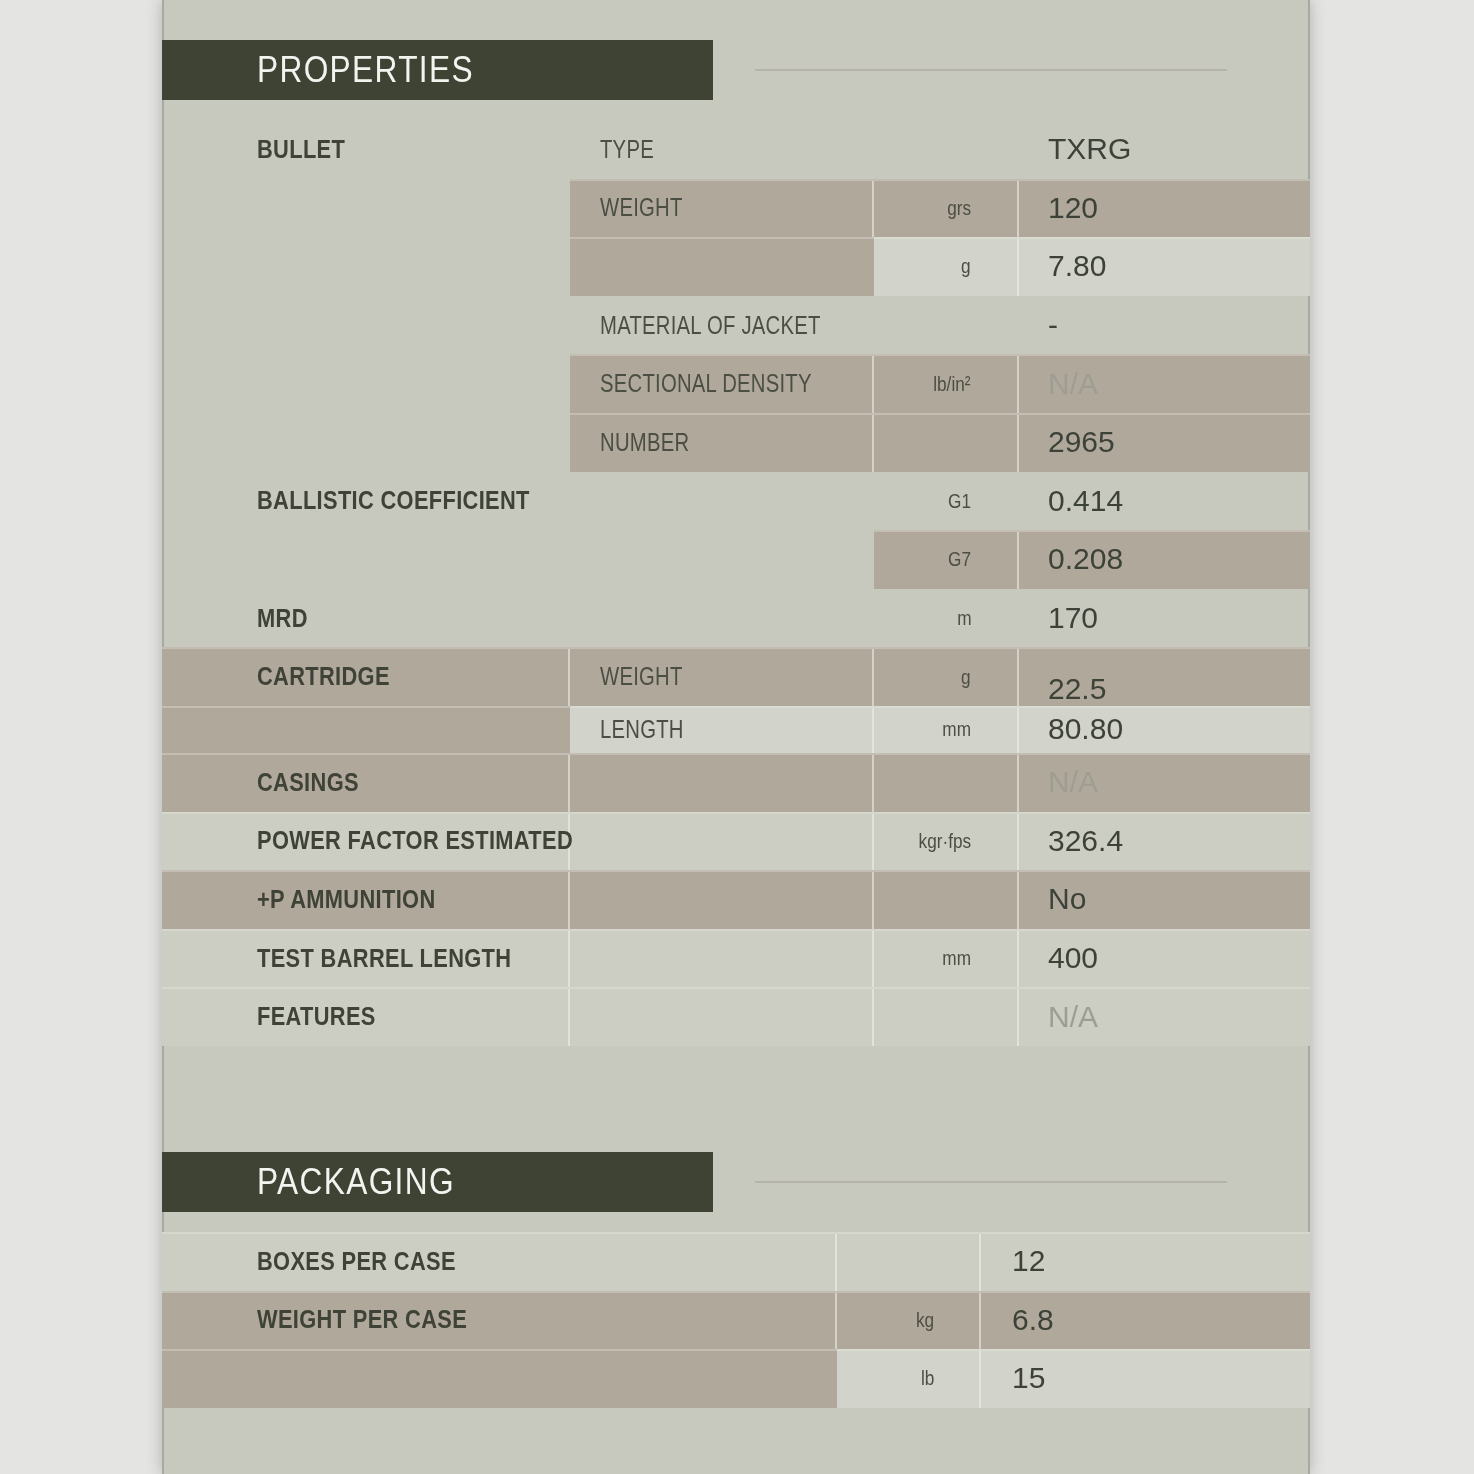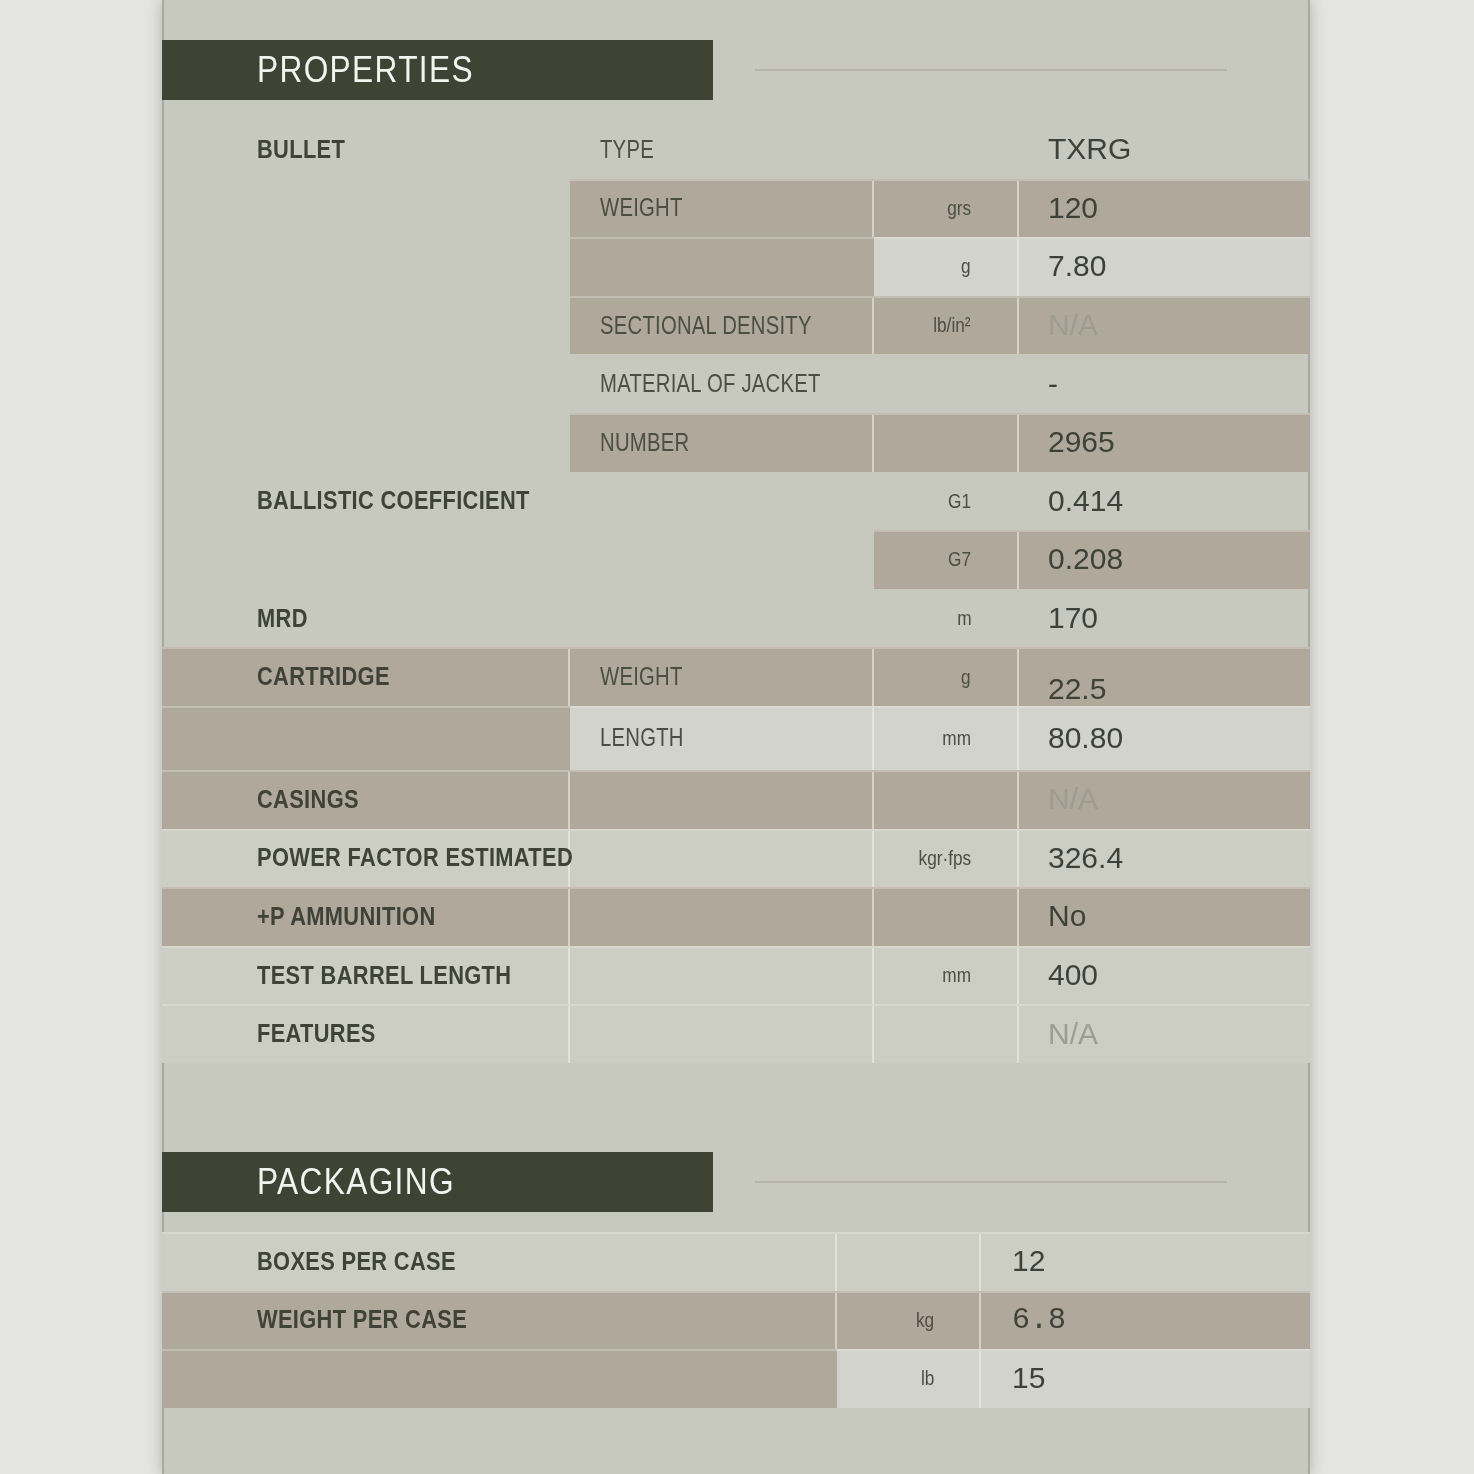--- a/index.html
+++ b/index.html
@@ -80,42 +80,42 @@
           <div class="band" style="left: 712px; width: 436px; background: rgb(210, 211, 202);"></div>
           <div class="sep" style="left: 855px;"></div>
           <div class="cell unit" style="left: 712px; width: 121px; padding-right: 24px; box-sizing: border-box; color: rgb(76, 78, 68);">
             <span class="tx">g</span>
           </div>
           <div class="cell value" style="left: 886px; color: rgb(61, 66, 56);">
             <span class="tx">7.80</span>
           </div>
         </div>
         <div class="row" style="height: 58.6px;">
+          <div class="cell sublabel" style="left: 438px; color: rgb(75, 78, 67);">
+            <span class="tx">MATERIAL OF JACKET</span>
+          </div>
+          <div class="cell value" style="left: 886px; color: rgb(61, 66, 56);">
+            <span class="tx">-</span>
+          </div>
+        </div>
+        <div class="row" style="height: 58.6px;">
           <div class="band" style="left: 408px; width: 740px; background: rgb(177, 168, 156);"></div>
           <div class="sep" style="left: 710px;"></div>
           <div class="sep" style="left: 855px;"></div>
           <div class="cell sublabel" style="left: 438px; color: rgb(75, 78, 67);">
             <span class="tx">SECTIONAL DENSITY</span>
           </div>
           <div class="cell unit" style="left: 712px; width: 121px; padding-right: 24px; box-sizing: border-box; color: rgb(76, 78, 68);">
             <span class="tx">lb/in²</span>
           </div>
           <div class="cell value" style="left: 886px; color: rgb(158, 157, 146);">
             <span class="tx">N/A</span>
           </div>
         </div>
         <div class="row" style="height: 58.6px;">
-          <div class="cell sublabel" style="left: 438px; color: rgb(75, 78, 67);">
-            <span class="tx">MATERIAL OF JACKET</span>
-          </div>
-          <div class="cell value" style="left: 886px; color: rgb(61, 66, 56);">
-            <span class="tx">-</span>
-          </div>
-        </div>
-        <div class="row" style="height: 58.6px;">
           <div class="band" style="left: 408px; width: 740px; background: rgb(177, 168, 156);"></div>
           <div class="sep" style="left: 710px;"></div>
           <div class="sep" style="left: 855px;"></div>
           <div class="cell sublabel" style="left: 438px; color: rgb(75, 78, 67);">
             <span class="tx">NUMBER</span>
           </div>
           <div class="cell value" style="left: 886px; color: rgb(61, 66, 56);">
             <span class="tx">2965</span>
           </div>
         </div>
@@ -162,21 +162,21 @@
           <div class="cell sublabel" style="left: 438px; color: rgb(75, 78, 67);">
             <span class="tx">WEIGHT</span>
           </div>
           <div class="cell unit" style="left: 712px; width: 121px; padding-right: 24px; box-sizing: border-box; color: rgb(76, 78, 68);">
             <span class="tx">g</span>
           </div>
           <div class="cell value" style="left: 886px; color: rgb(61, 66, 56); align-items: flex-end;">
             <span class="tx">22.5</span>
           </div>
         </div>
-        <div class="row" style="height: 64px;">
+        <div class="row" style="height: 47px;">
           <div class="band" style="left: 0px; width: 408px; background: rgb(177, 168, 156);"></div>
           <div class="band" style="left: 408px; width: 740px; background: rgb(210, 211, 202);"></div>
           <div class="sep" style="left: 710px;"></div>
           <div class="sep" style="left: 855px;"></div>
           <div class="cell sublabel" style="left: 438px; color: rgb(75, 78, 67);">
             <span class="tx">LENGTH</span>
           </div>
           <div class="cell unit" style="left: 712px; width: 121px; padding-right: 24px; box-sizing: border-box; color: rgb(76, 78, 68);">
             <span class="tx">mm</span>
           </div>
@@ -271,21 +271,21 @@
         <div class="row" style="height: 58.6px;">
           <div class="band" style="left: 0px; width: 1148px; background: rgb(177, 168, 156);"></div>
           <div class="sep" style="left: 673px;"></div>
           <div class="sep" style="left: 817px;"></div>
           <div class="cell label" style="left: 95px; color: rgb(63, 66, 54);">
             <span class="tx">WEIGHT PER CASE</span>
           </div>
           <div class="cell unit" style="left: 675px; width: 121px; padding-right: 24px; box-sizing: border-box; color: rgb(76, 78, 68);">
             <span class="tx">kg</span>
           </div>
-          <div class="cell value" style="left: 850px; color: rgb(61, 66, 56); font-family: Liberation Mono, monospace;">
+          <div class="cell value" style="left: 850px; color: rgb(61, 66, 56);">
             <span class="tx">6.8</span>
           </div>
         </div>
         <div class="row" style="height: 58.6px;">
           <div class="band" style="left: 0px; width: 675px; background: rgb(177, 168, 156);"></div>
           <div class="band" style="left: 675px; width: 473px; background: rgb(210, 211, 202);"></div>
           <div class="sep" style="left: 817px;"></div>
           <div class="cell unit" style="left: 675px; width: 121px; padding-right: 24px; box-sizing: border-box; color: rgb(76, 78, 68);">
             <span class="tx">lb</span>
           </div>

